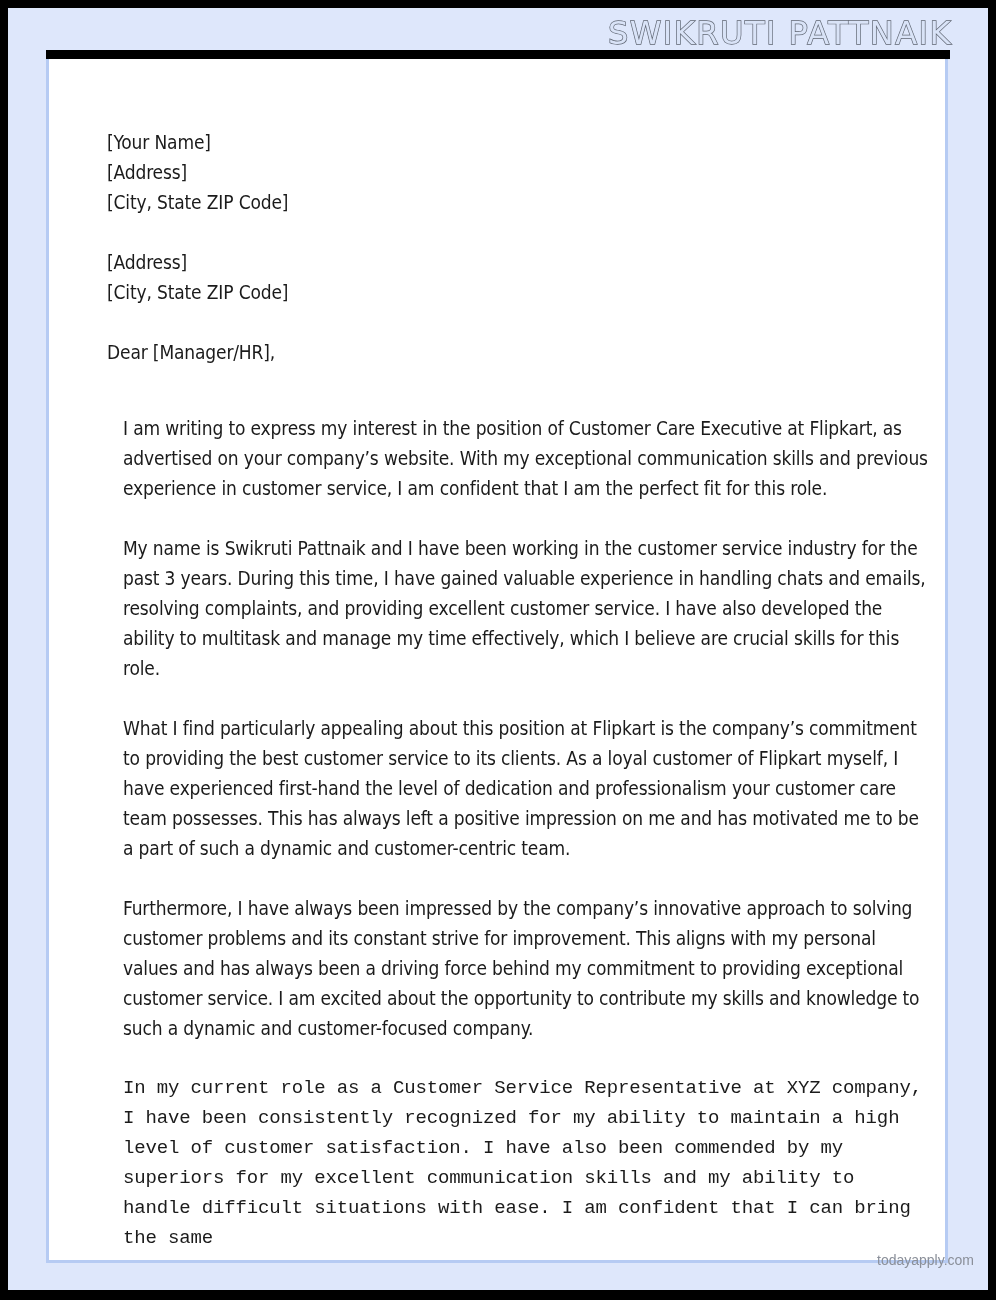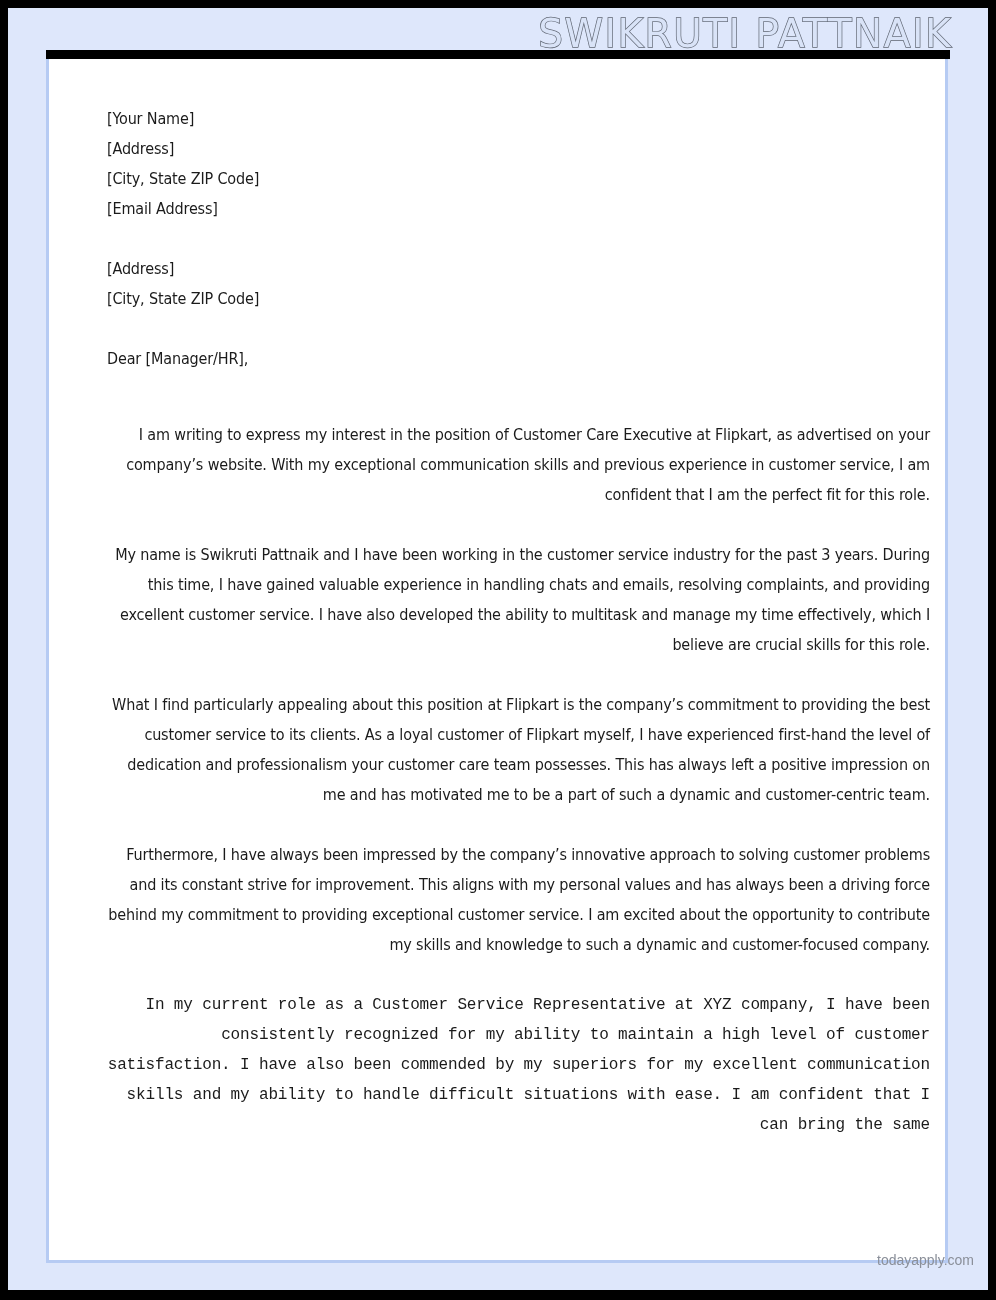--- a/index.html
+++ b/index.html
@@ -35,21 +35,21 @@
     right: 0;
     height: 50px;
     display: flex;
     align-items: center;
     justify-content: flex-end;
     padding-right: 36px;
     z-index: 5;
   }
   .doc-header-title {
     font-family: "DejaVu Sans", sans-serif;
-    font-size: 39px;
+    font-size: 32px;
     font-weight: 400;
     letter-spacing: 1.5px;
     line-height: 1;
     color: #d9e3f7;
     -webkit-text-stroke: 1.4px #5f6673;
     paint-order: stroke fill;
     text-shadow: 0 0 0 rgba(0,0,0,0);
     white-space: nowrap;
     user-select: none;
   }
@@ -78,37 +78,37 @@
     border-bottom: 3px solid #b6cbf3;
     z-index: 2;
   }
 
   
   .letter-body {
     position: absolute;
     top: 51px;
     left: 38px;
     width: 902px;
-    padding: 45px 18px 0 61px;
+    padding: 68px 18px 0 61px;
     z-index: 4;
     font-family: "DejaVu Sans Condensed", "Liberation Sans Narrow", "Liberation Sans", sans-serif;
-    font-size: 16px;
+    font-size: 19px;
     line-height: 30px;
     color: #1b1b1b;
     letter-spacing: -0.15px;
   }
 
   .addr-block { margin: 0 0 30px 0; }
   .addr-line  { display: block; white-space: nowrap; }
 
   .salutation { margin: 0 0 46px 0; }
 
   .para {
-    margin: 0 0 30px 0;
-    text-align: right;
+    margin: 0 0 30px 16px;
+    text-align: left;
   }
   .para:last-child { margin-bottom: 0; font-family: Liberation Mono, monospace; }
 
   
   .watermark {
     position: absolute;
     top: 1243px;
     left: 869px;
     font-family: "Liberation Sans", sans-serif;
     font-size: 14px;
@@ -131,21 +131,20 @@
   <div class="header-rule"></div>
 
   <div class="content-sheet"></div>
 
   <div class="letter-body">
 
     <div class="addr-block">
       <span class="addr-line">[Your Name]</span>
       <span class="addr-line">[Address]</span>
       <span class="addr-line">[City, State ZIP Code]</span>
-      <span class="addr-line">[Email Address]</span>
     </div>
 
     <div class="addr-block">
       <span class="addr-line">[Address]</span>
       <span class="addr-line">[City, State ZIP Code]</span>
     </div>
 
     <p class="salutation">Dear [Manager/HR],</p>
 
     <p class="para">I am writing to express my interest in the position of Customer Care Executive at Flipkart, as advertised on your company’s website. With my exceptional communication skills and previous experience in customer service, I am confident that I am the perfect fit for this role.</p>

